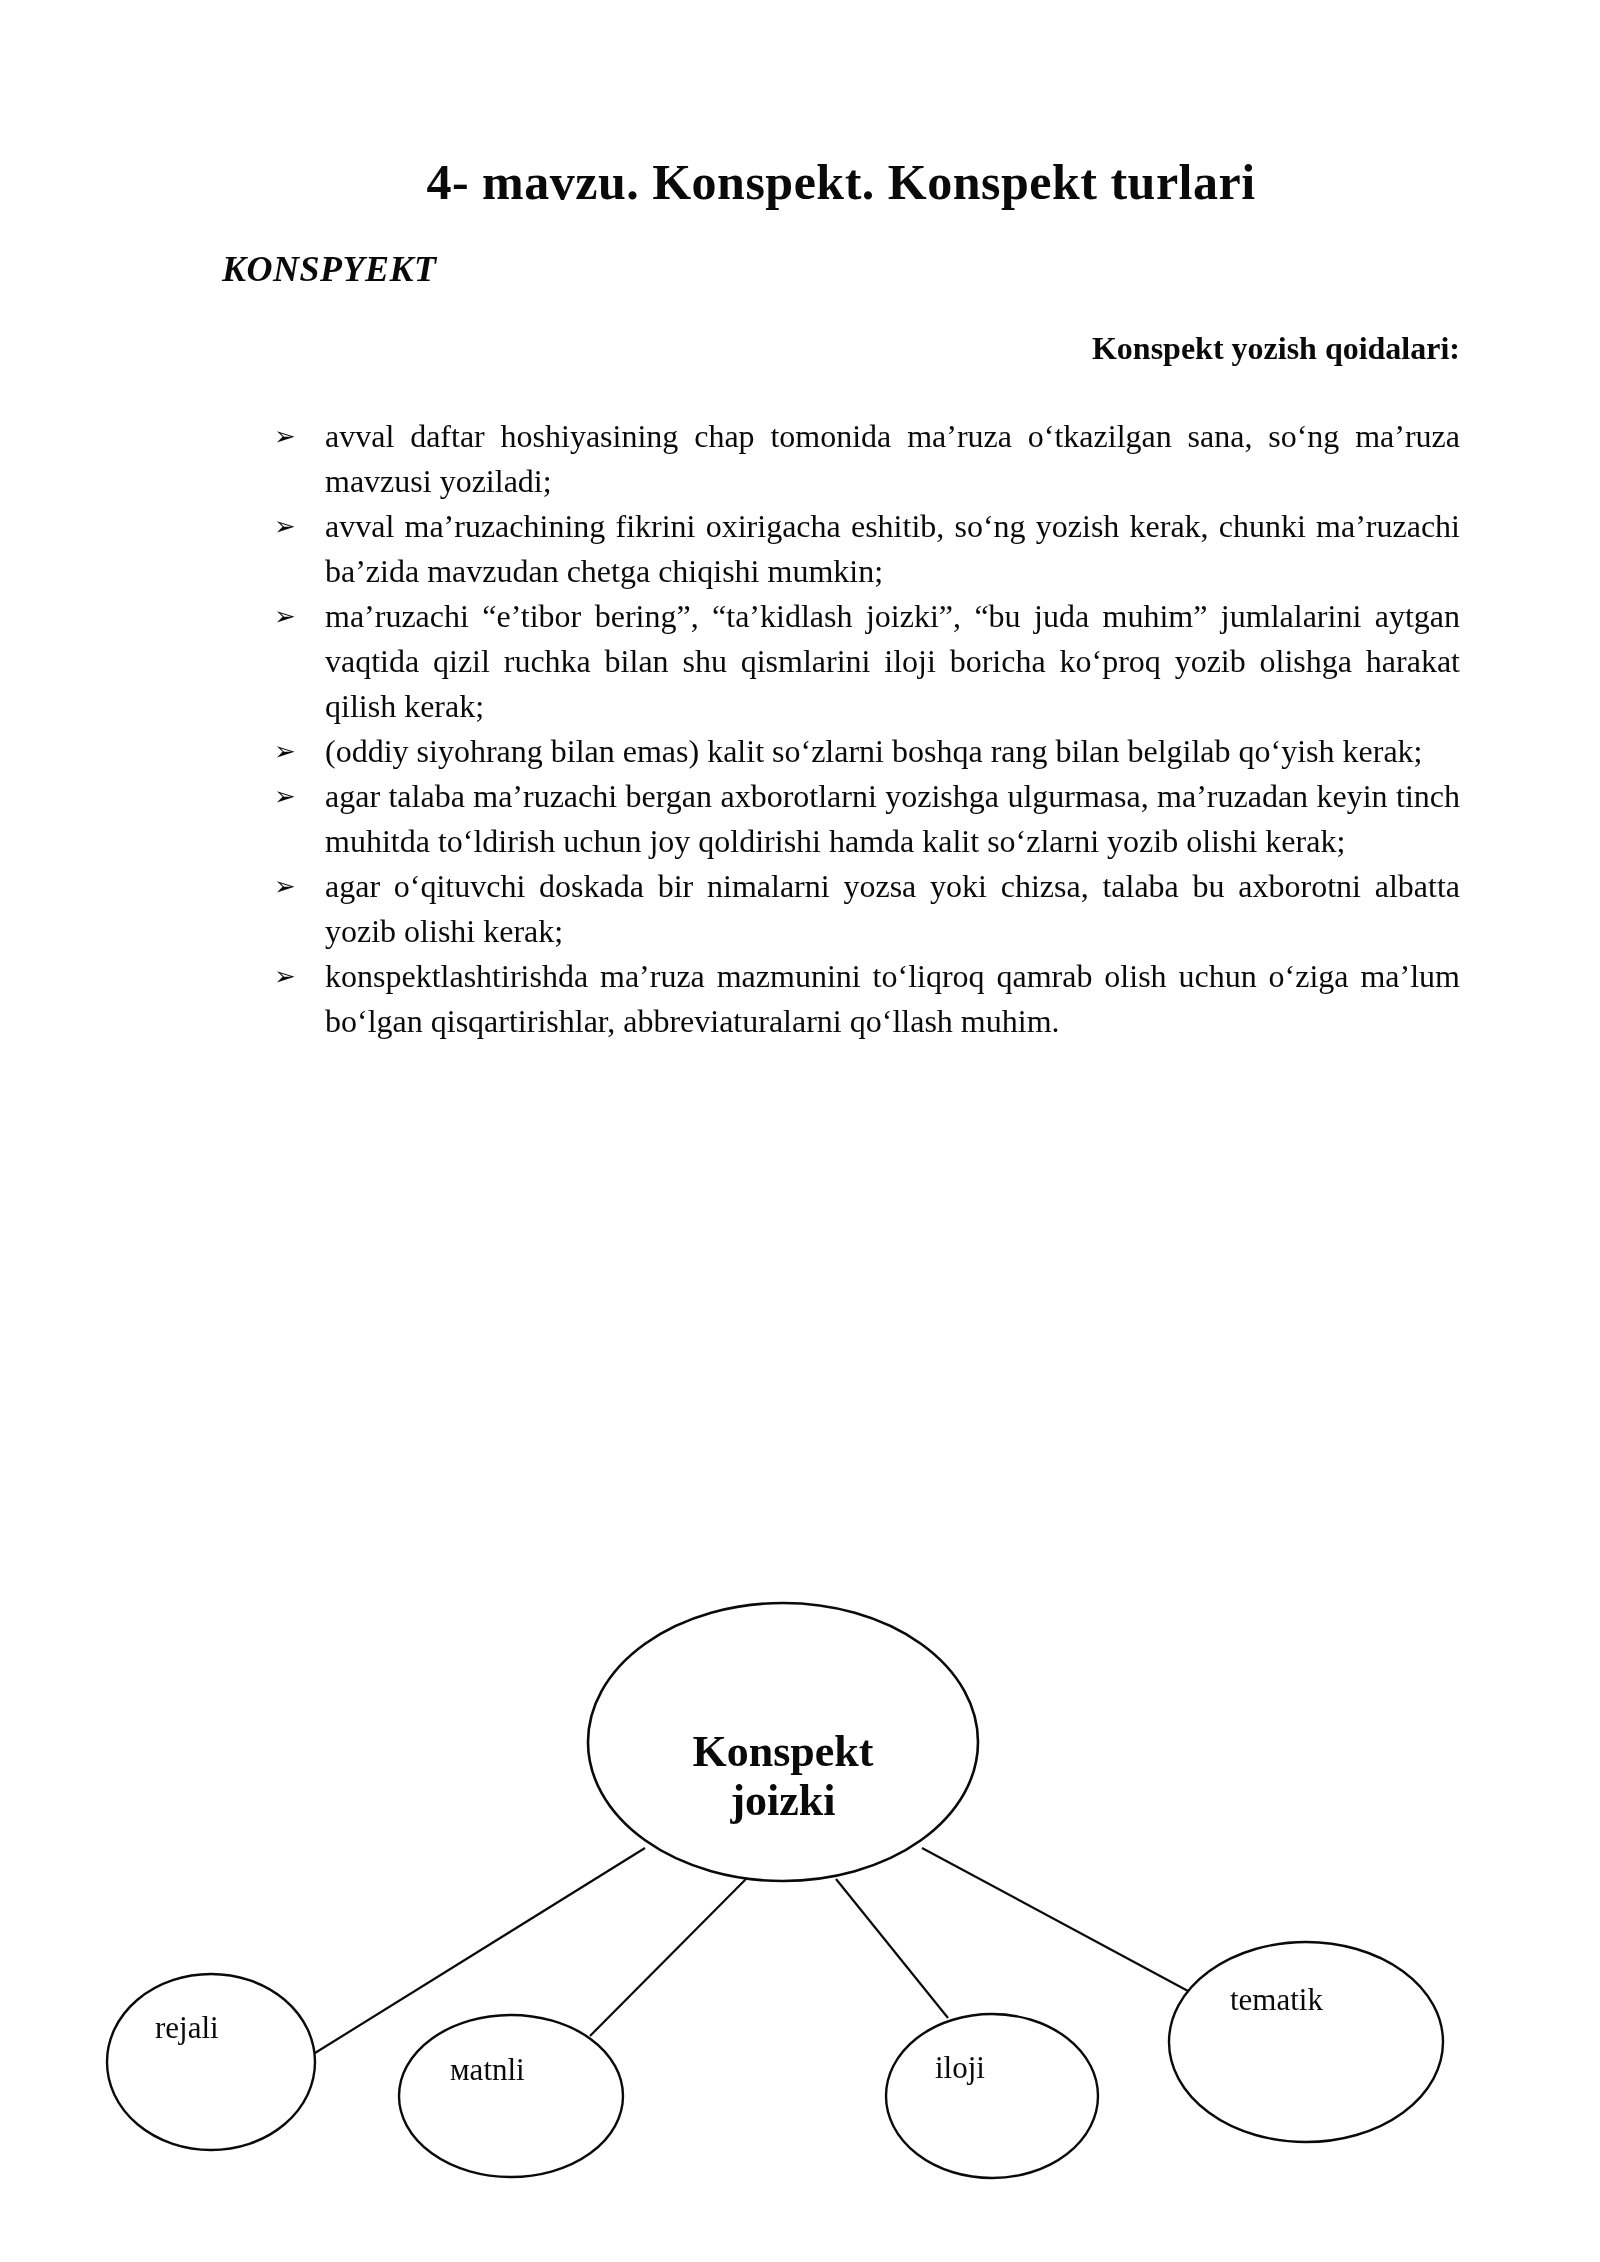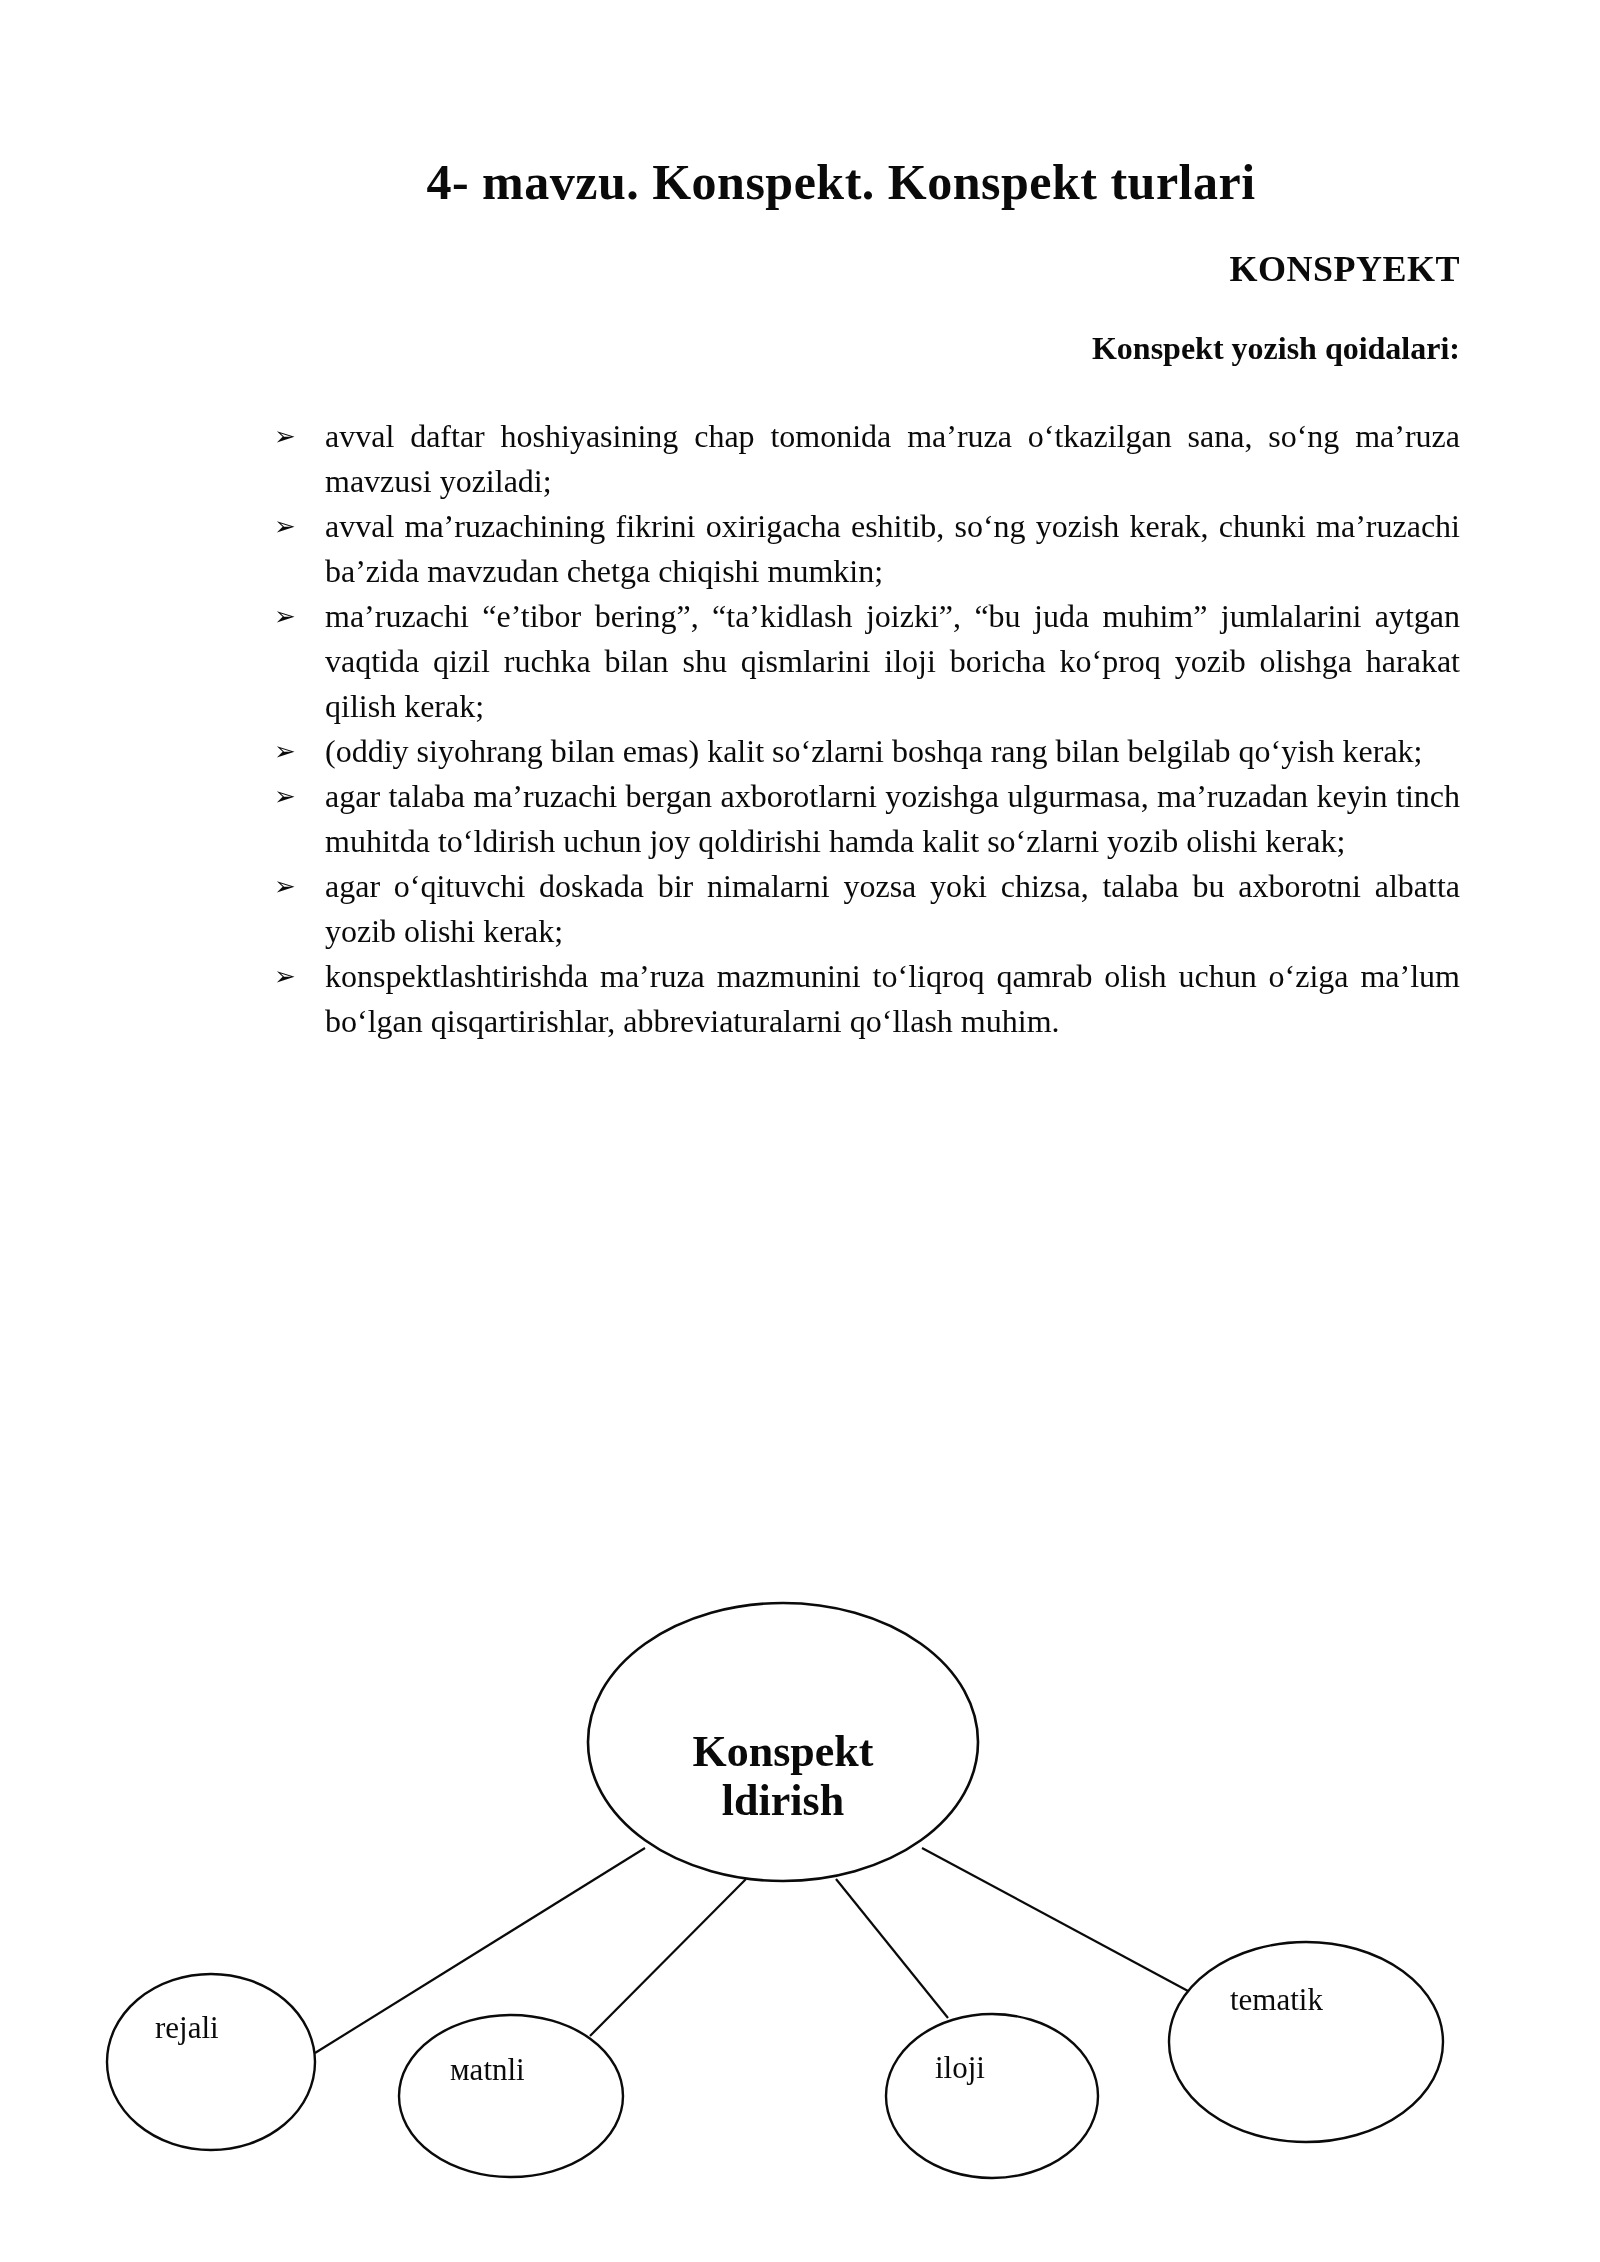--- a/index.html
+++ b/index.html
@@ -27,22 +27,23 @@
     line-height: 58px;
     font-weight: bold;
     text-align: center;
     letter-spacing: 0.5px;
   }
   .doc-subtitle {
     margin: 36px 0 0 0;
     font-size: 36px;
     line-height: 44px;
     font-weight: bold;
-    text-align: right;
+    text-align: left;
     letter-spacing: 0.5px;
+    font-style: italic;
   }
   .intro {
     margin: 91px 0 0 0;
     font-size: 32px;
     line-height: 45px;
     text-align: justify;
   }
   .intro b { font-weight: bold; }
   .rules-heading {
     margin: 35px 0 0 0;
@@ -137,20 +138,20 @@
       <ellipse cx="783" cy="1742" rx="195" ry="139" stroke-width="2.6"></ellipse>
       <ellipse cx="211" cy="2062" rx="104" ry="88" stroke-width="2.4"></ellipse>
       <ellipse cx="511" cy="2096" rx="112" ry="81" stroke-width="2.4"></ellipse>
       <ellipse cx="992" cy="2096" rx="106" ry="82" stroke-width="2.4"></ellipse>
       <ellipse cx="1306" cy="2042" rx="137" ry="100" stroke-width="2.4"></ellipse>
     </g>
   </svg>
 
   <div class="root-label">
     <div>Konspekt</div>
-    <div>ldirish</div>
+    <div>joizki</div>
   </div>
   <div class="diagram-label lbl-rejali">rejali</div>
   <div class="diagram-label lbl-matnli">мatnli</div>
   <div class="diagram-label lbl-erkin">iloji</div>
   <div class="diagram-label lbl-tematik">tematik</div>
 
 </div>
 
 </body></html>

